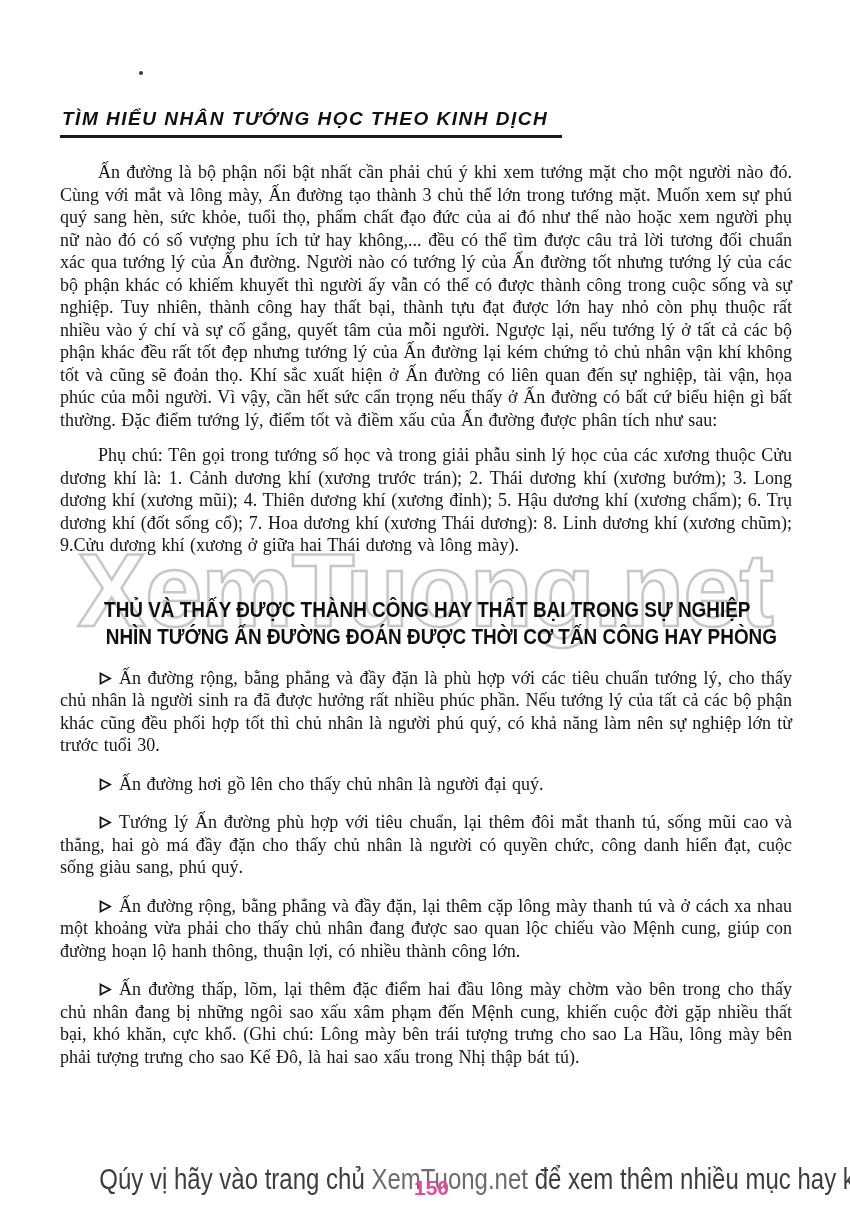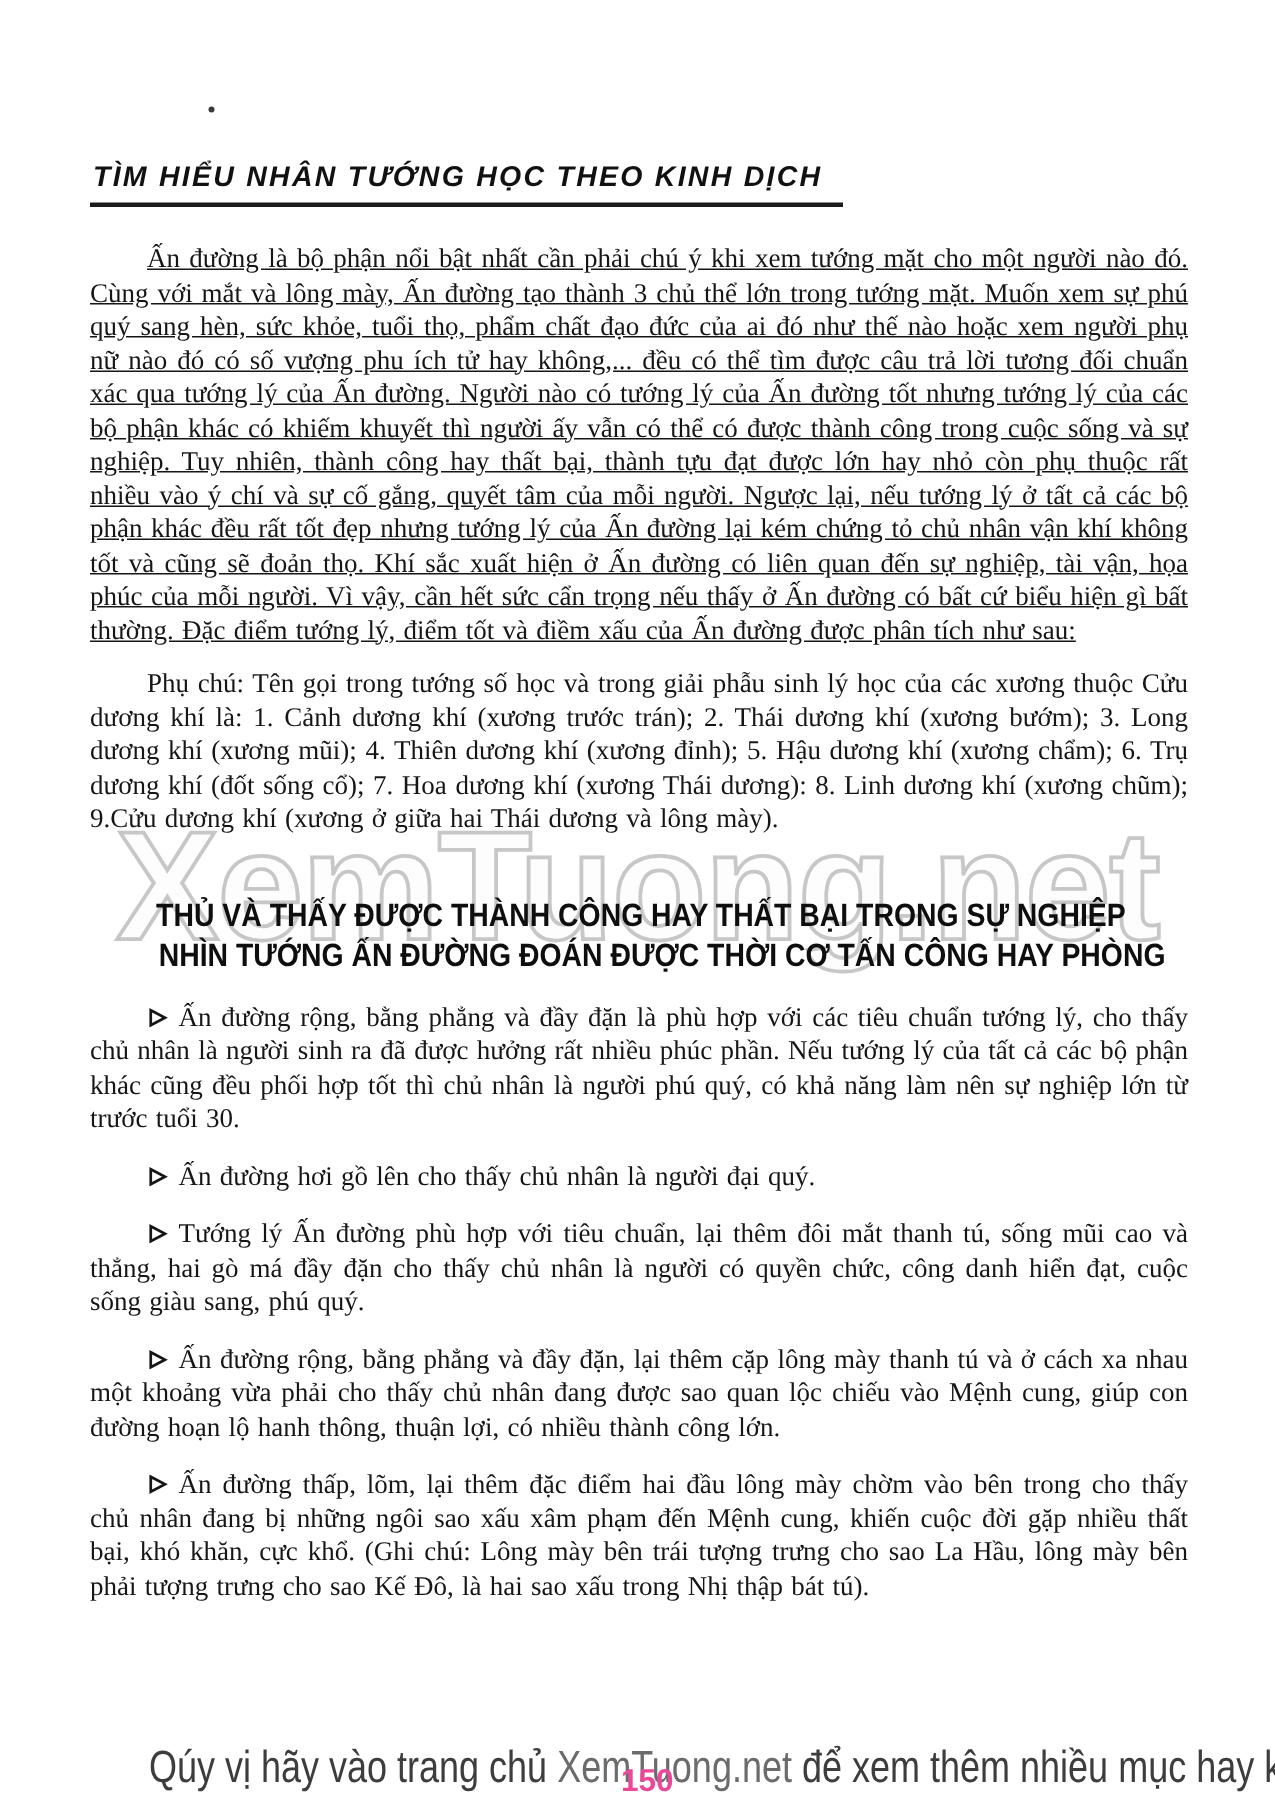--- a/index.html
+++ b/index.html
@@ -40,21 +40,21 @@
     border-bottom:3px solid #1c1c1c;
     padding:0 14px 5px 2px;
   }
   p.body{
     margin:0;margin-top:13px;
     font-size:18px;line-height:22.5px;
     text-align:justify;
     text-indent:38px;
     word-spacing:1px;
   }
-  p.first{margin-top:23px;text-decoration:underline;}
+  p.first{margin-top:23px;}
   .section-heading{
     margin-top:40px;
     text-align:center;
     font-family:"Liberation Sans", sans-serif;
     font-weight:bold;
     font-size:21.5px;line-height:27px;
     color:#0e0e0e;
   }
   .section-heading .hline{display:block;white-space:nowrap;}
   .section-heading .hline>span{display:inline-block;transform:scaleX(0.88);transform-origin:center;}

